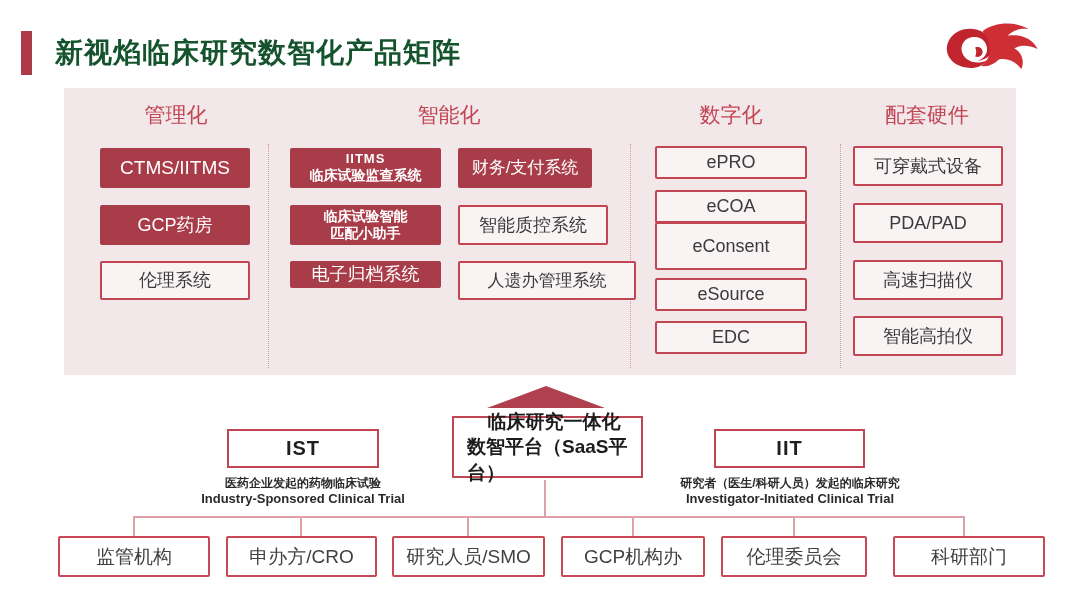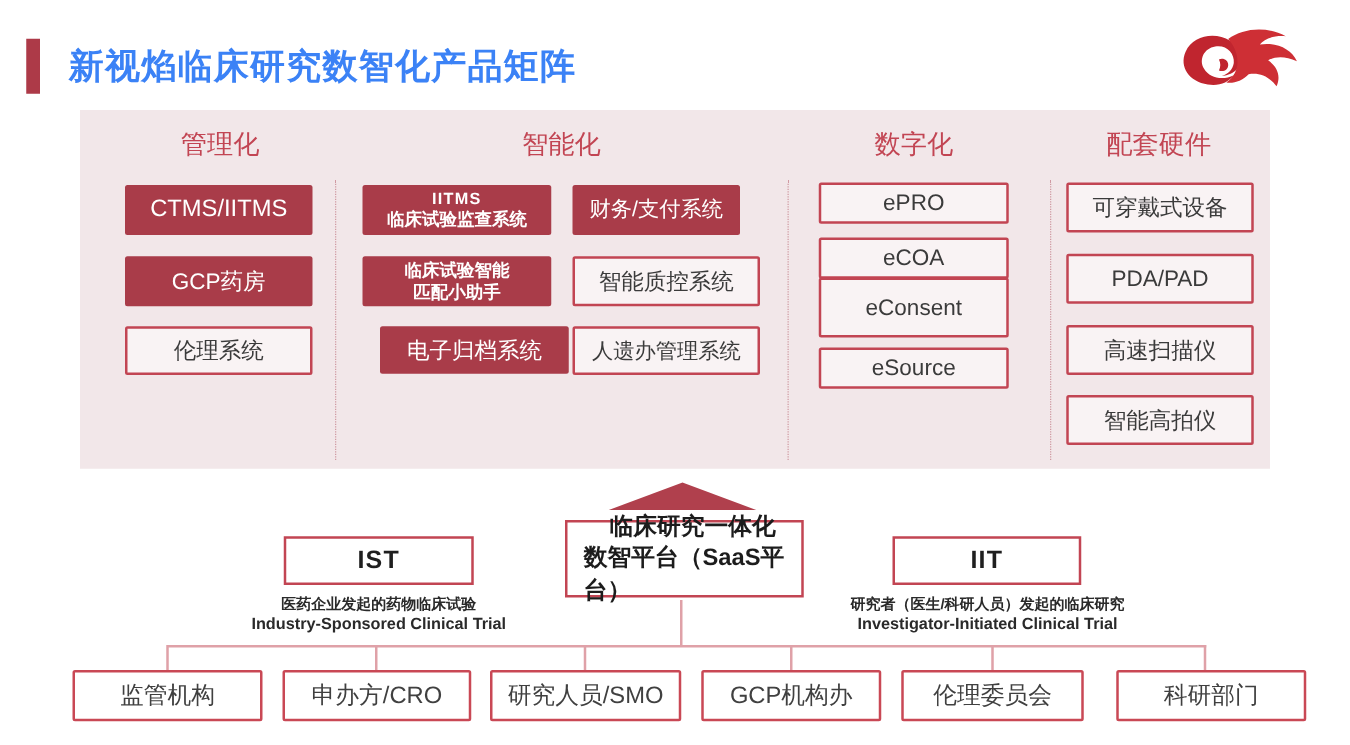--- a/index.html
+++ b/index.html
@@ -3,21 +3,21 @@
 <meta charset="utf-8">
 <style>
   * { margin:0; padding:0; box-sizing:border-box; }
   html,body { background:#ffffff; }
   body { font-family:"Liberation Sans","DejaVu Sans",sans-serif; }
   .slide { position:relative; width:1080px; height:596px; background:#ffffff; overflow:hidden; }
 
   
   .accent-bar { position:absolute; left:21px; top:31px; width:11px; height:44px; background:#ad3a48; }
   .page-title { position:absolute; left:55px; top:30px; height:46px; line-height:46px;
-                font-size:28px; font-weight:bold; color:#3b82f6; letter-spacing:1px; }
+                font-size:28px; font-weight:bold; color:#14532d; letter-spacing:1px; }
   .logo { position:absolute; left:938px; top:20px; width:104px; height:58px; }
 
   
   .panel { position:absolute; left:64px; top:88px; width:952px; height:287px; background:#f2e7e9; }
   .col-header { position:absolute; top:13px; transform:translateX(-50%); white-space:nowrap;
                 font-size:21px; font-weight:400; color:#c24553; }
   .divider { position:absolute; top:56px; height:224px; width:0; border-left:1px dotted #d09aa2; }
 
   .box { position:absolute; display:flex; flex-direction:column; align-items:center; justify-content:center;
          text-align:center; border-radius:2px; line-height:1.25; }
@@ -77,30 +77,31 @@
     <div class="box outlined" style="left:36px; top:173px; width:150px; height:39px">伦理系统</div>
 
     <div class="box filled two-line" style="left:226px; top:60px; width:151px; height:40px">
       <span class="l1">IITMS</span>
       <span>临床试验监查系统</span>
     </div>
     <div class="box filled two-line" style="left:226px; top:117px; width:151px; height:40px">
       <span>临床试验智能</span>
       <span>匹配小助手</span>
     </div>
-    <div class="box filled" style="left:240px; top:173px; width:151px; height:38px">电子归档系统</div>
+    <div class="box filled" style="left:226px; top:173px; width:151px; height:27px">电子归档系统</div>
 
     <div class="box filled" style="left:394px; top:60px;  width:134px; height:40px; font-size:17px">财务/支付系统</div>
     <div class="box outlined" style="left:394px; top:117px; width:150px; height:40px">智能质控系统</div>
-    <div class="box outlined" style="left:394px; top:173px; width:150px; height:39px; font-size:17px">人遗办管理系统</div>
+    <div class="box outlined" style="left:394px; top:173px; width:178px; height:39px; font-size:17px">人遗办管理系统</div>
 
     <div class="box outlined" style="left:591px; top:58px;  width:152px; height:33px">ePRO</div>
     <div class="box outlined" style="left:591px; top:102px; width:152px; height:33px">eCOA</div>
     <div class="box outlined" style="left:591px; top:134px; width:152px; height:48px">eConsent</div>
     <div class="box outlined" style="left:591px; top:190px; width:152px; height:33px">eSource</div>
+    <div class="box outlined" style="left:591px; top:233px; width:152px; height:33px">EDC</div>
 
     <div class="box outlined" style="left:789px; top:58px;  width:150px; height:40px">可穿戴式设备</div>
     <div class="box outlined" style="left:789px; top:115px; width:150px; height:40px">PDA/PAD</div>
     <div class="box outlined" style="left:789px; top:172px; width:150px; height:40px">高速扫描仪</div>
     <div class="box outlined" style="left:789px; top:228px; width:150px; height:40px">智能高拍仪</div>
   </div>
 
   <div class="arrow-up"></div>
   <div class="platform-box">
     <span>临床研究一体化</span>

